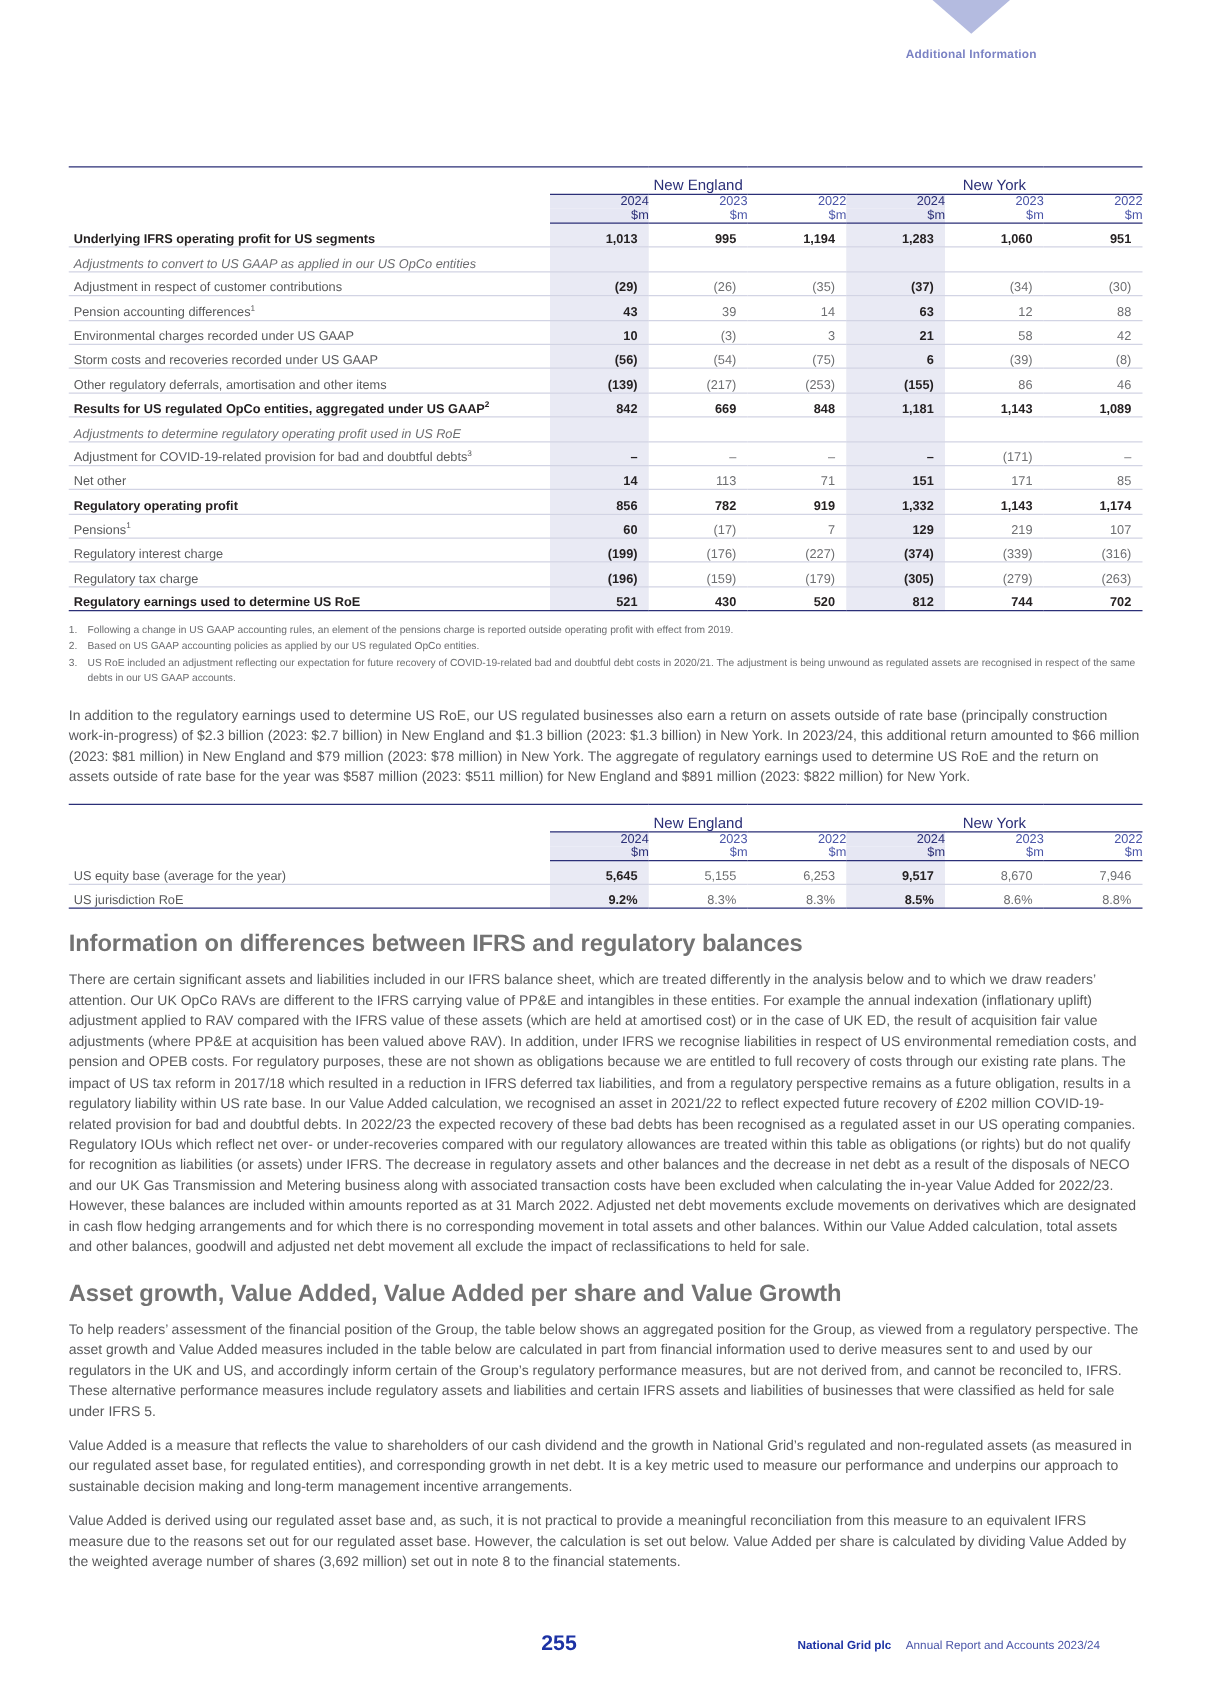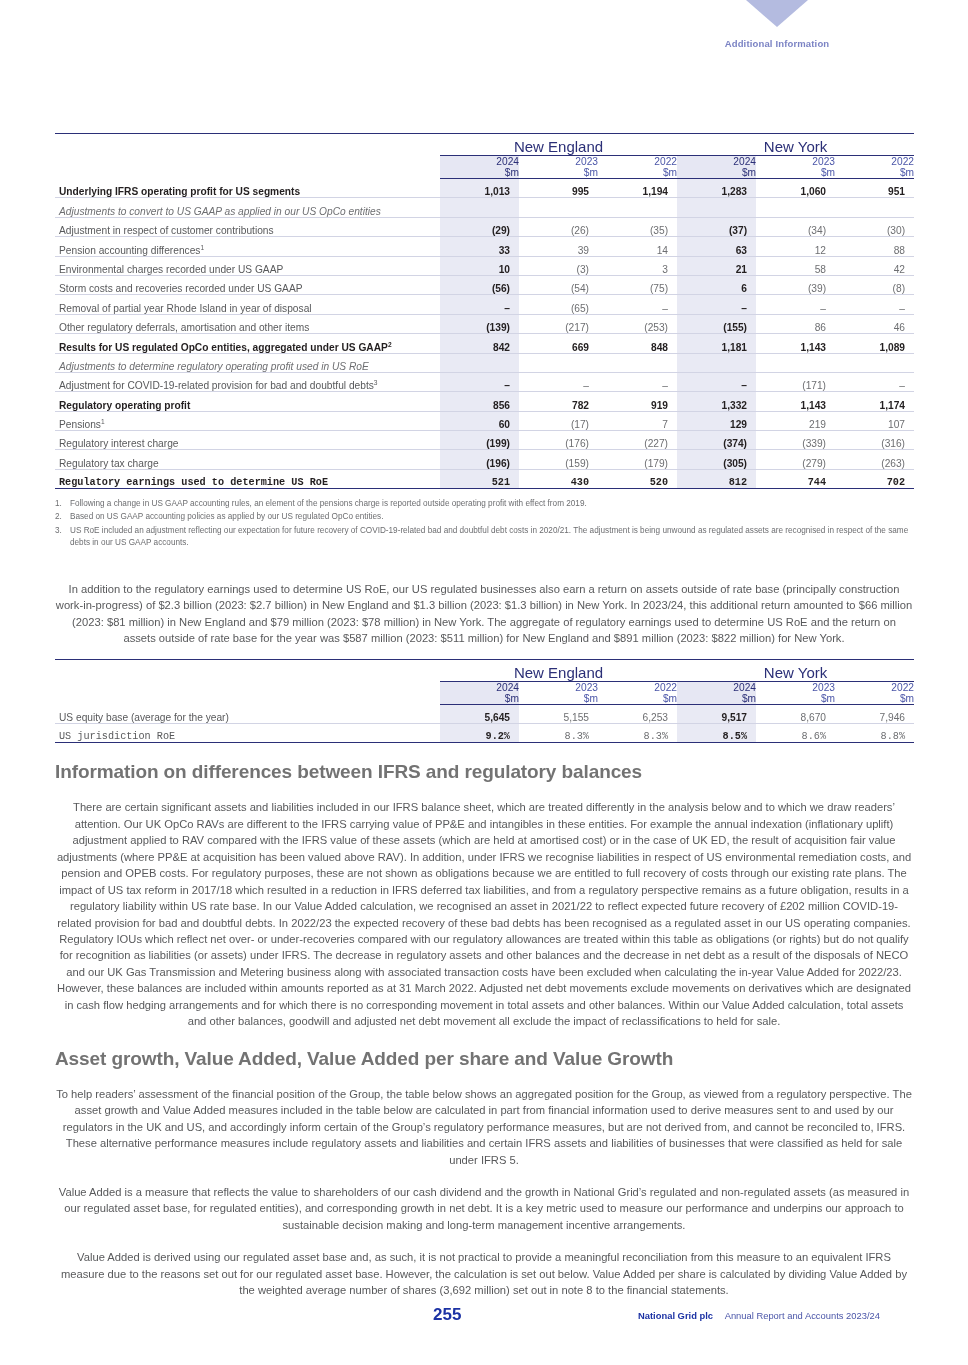--- a/index.html
+++ b/index.html
@@ -61,21 +61,21 @@
   table.fin td, table.fin th {
     padding: 0;
     vertical-align: bottom;
     font-weight: normal;
   }
 
   
   .grouphead td {
     height: 22px;
     text-align: center;
-    font-size: 15px;
+    font-size: 12px;
     font-weight: bold;
     color: #2b2f77;
     padding-bottom: 3px;
   }
   .grouphead td.grp { border-bottom: 1px solid #2b2f77; }
 
   
   .yearhead td, .unithead td {
     text-align: right;
     color: #4a55a8;
@@ -99,43 +99,42 @@
   tr.row td.lbl {
     text-align: left;
     padding: 0 6px 0 4px;
     color: #58595b;
   }
   tr.row.bold td { font-weight: bold; color: #231f20; }
   tr.row.bold td.lbl { color: #231f20; }
   tr.row.italic td.lbl { font-style: italic; color: #6d6e71; }
   tr.row td.hl { background: #e9eaf4; font-weight: bold; color: #231f20; }
   tr.row.heavy-top td { border-top: 1.4px solid #2b2f77; }
-  tr.row.last td { border-bottom: 1.6px solid #2b2f77; font-family: Liberation Mono, monospace; }
+  tr.row.last td { border-bottom: 1.6px solid #2b2f77; }
 
   sup { font-size: 6.6px; vertical-align: super; line-height: 0; }
 
   
   .footnotes { margin-top: 9px; }
   .fn {
     display: flex;
     font-size: 8.2px;
     color: #6d6e71;
     line-height: 1.48;
     margin-bottom: 1px;
   }
   .fn-num { width: 15px; flex: none; }
   .fn-txt { flex: 1; }
 
   
   .para {
     font-size: 11.2px;
     line-height: 1.47;
     color: #58595b;
-    margin: 16px 0 11px 0;
-    text-align: center;
+    margin: 0 0 11px 0;
   }
   .spacer-lg { height: 15px; }
 
   h2.sect {
     font-size: 19px;
     font-weight: bold;
     color: #737373;
     margin: 18px 0 9px 0;
     letter-spacing: -.1px;
   }
@@ -233,21 +232,21 @@
           <td class="lbl">Adjustment in respect of customer contributions</td>
           <td class="hl">(29)</td>
           <td>(26)</td>
           <td>(35)</td>
           <td class="hl">(37)</td>
           <td>(34)</td>
           <td>(30)</td>
         </tr>
         <tr class="row normal">
           <td class="lbl">Pension accounting differences<sup>1</sup></td>
-          <td class="hl">33</td>
+          <td class="hl">43</td>
           <td>39</td>
           <td>14</td>
           <td class="hl">63</td>
           <td>12</td>
           <td>88</td>
         </tr>
         <tr class="row normal">
           <td class="lbl">Environmental charges recorded under US GAAP</td>
           <td class="hl">10</td>
           <td>(3)</td>
@@ -257,29 +256,20 @@
           <td>42</td>
         </tr>
         <tr class="row normal">
           <td class="lbl">Storm costs and recoveries recorded under US GAAP</td>
           <td class="hl">(56)</td>
           <td>(54)</td>
           <td>(75)</td>
           <td class="hl">6</td>
           <td>(39)</td>
           <td>(8)</td>
-        </tr>
-        <tr class="row normal">
-          <td class="lbl">Removal of partial year Rhode Island in year of disposal</td>
-          <td class="hl">–</td>
-          <td>(65)</td>
-          <td>–</td>
-          <td class="hl">–</td>
-          <td>–</td>
-          <td>–</td>
         </tr>
         <tr class="row normal">
           <td class="lbl">Other regulatory deferrals, amortisation and other items</td>
           <td class="hl">(139)</td>
           <td>(217)</td>
           <td>(253)</td>
           <td class="hl">(155)</td>
           <td>86</td>
           <td>46</td>
         </tr>
@@ -302,20 +292,29 @@
           <td></td>
         </tr>
         <tr class="row normal">
           <td class="lbl">Adjustment for COVID-19-related provision for bad and doubtful debts<sup>3</sup></td>
           <td class="hl">–</td>
           <td>–</td>
           <td>–</td>
           <td class="hl">–</td>
           <td>(171)</td>
           <td>–</td>
+        </tr>
+        <tr class="row normal">
+          <td class="lbl">Net other</td>
+          <td class="hl">14</td>
+          <td>113</td>
+          <td>71</td>
+          <td class="hl">151</td>
+          <td>171</td>
+          <td>85</td>
         </tr>
         <tr class="row bold heavy-top">
           <td class="lbl">Regulatory operating profit</td>
           <td class="hl">856</td>
           <td>782</td>
           <td>919</td>
           <td class="hl">1,332</td>
           <td>1,143</td>
           <td>1,174</td>
         </tr>

